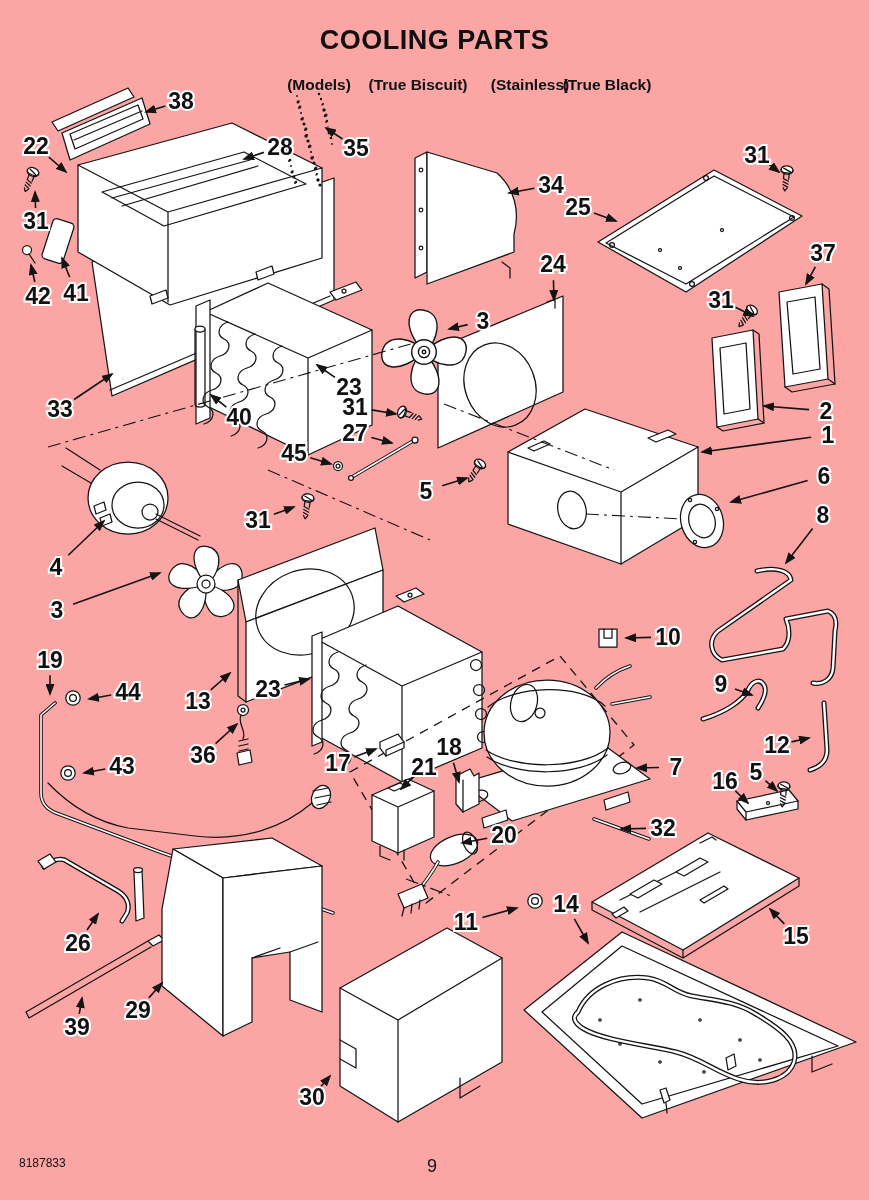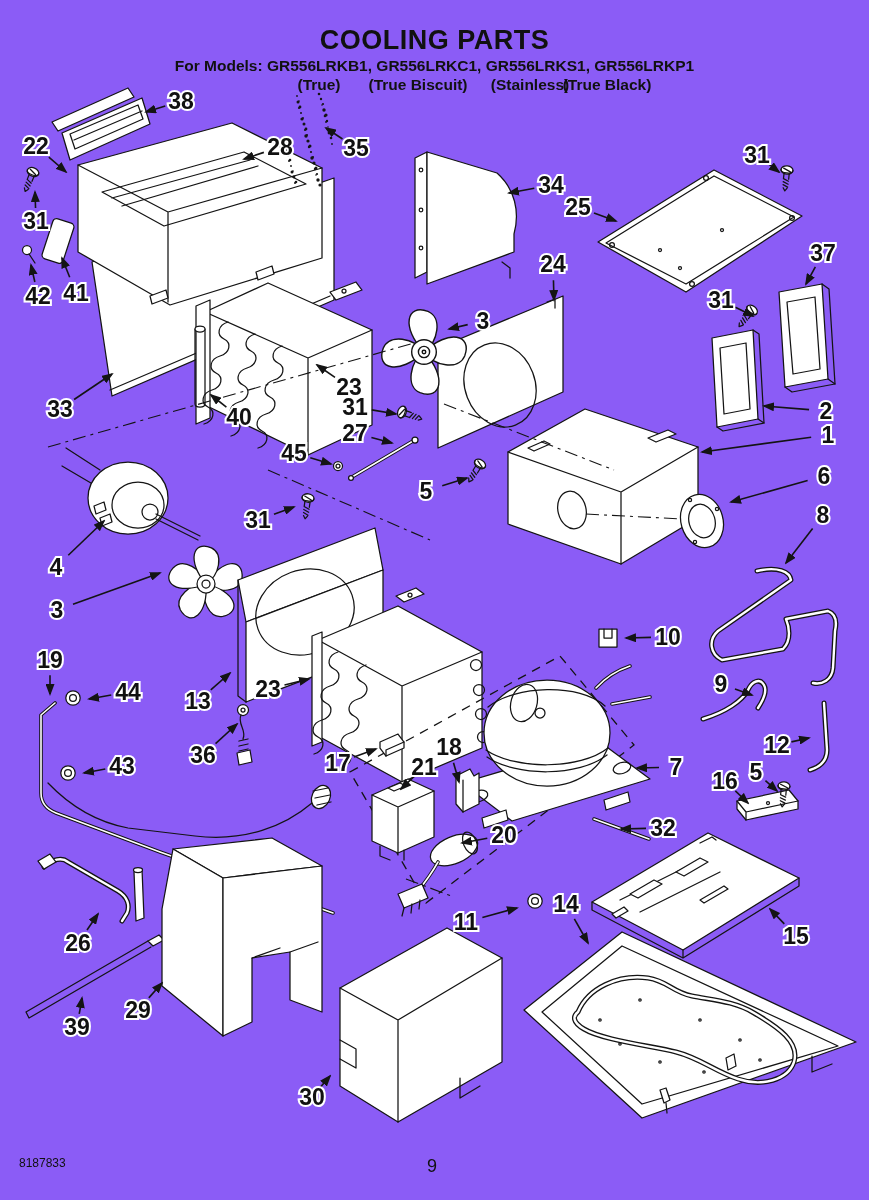--- a/index.html
+++ b/index.html
@@ -1,18 +1,18 @@
 <!DOCTYPE html>
 <html><head>
 <meta charset="utf-8">
 <style>
   html,body{margin:0;padding:0;background:#e8e8e8;}
   .page{
     position:relative;width:869px;height:1200px;margin:0 auto;
-    background:#8b5cf6;overflow:hidden;
+    background:#fca5a5;overflow:hidden;
     font-family:"Liberation Sans","DejaVu Sans",sans-serif;color:#111;
   }
   .hdr-title{
     position:absolute;top:25px;left:0;width:869px;text-align:center;
     font-size:27px;font-weight:bold;letter-spacing:.5px;white-space:pre;
   }
   .hdr-models{
     position:absolute;top:57px;left:0;width:869px;text-align:center;
     font-size:15.5px;font-weight:bold;white-space:pre;
   }
@@ -36,22 +36,21 @@
     font-size:23px;font-weight:bold;fill:#111;
     paint-order:stroke;stroke:#ffffff;stroke-width:4px;
   }
 </style>
 </head>
 <body>
 
 <div class="page">
 
   <div class="hdr-title">COOLING PARTS</div>
-  <div class="hdr-models">For Models: GR556LRKB1, GR556LRKC1, GR556LRKS1, GR556LRKP1</div>
-  <span class="hdr-color" style="left:319px">(True)</span>
+  <span class="hdr-color" style="left:319px">(Models)</span>
   <span class="hdr-color" style="left:418px">(True Biscuit)</span>
   <span class="hdr-color" style="left:530px">(Stainless)</span>
   <span class="hdr-color" style="left:607px">(True Black)</span>
 
   <svg id="diagram-svg" class="diagram" width="869" height="1200" viewBox="0 0 869 1200">
     <defs>
       <marker id="arrow" markerWidth="12" markerHeight="9" refX="10" refY="4.5" orient="auto" markerUnits="userSpaceOnUse">
         <path d="M0,0 L12,4.5 L0,9 Z" fill="#141414"></path>
       </marker>
       <g id="screw">

